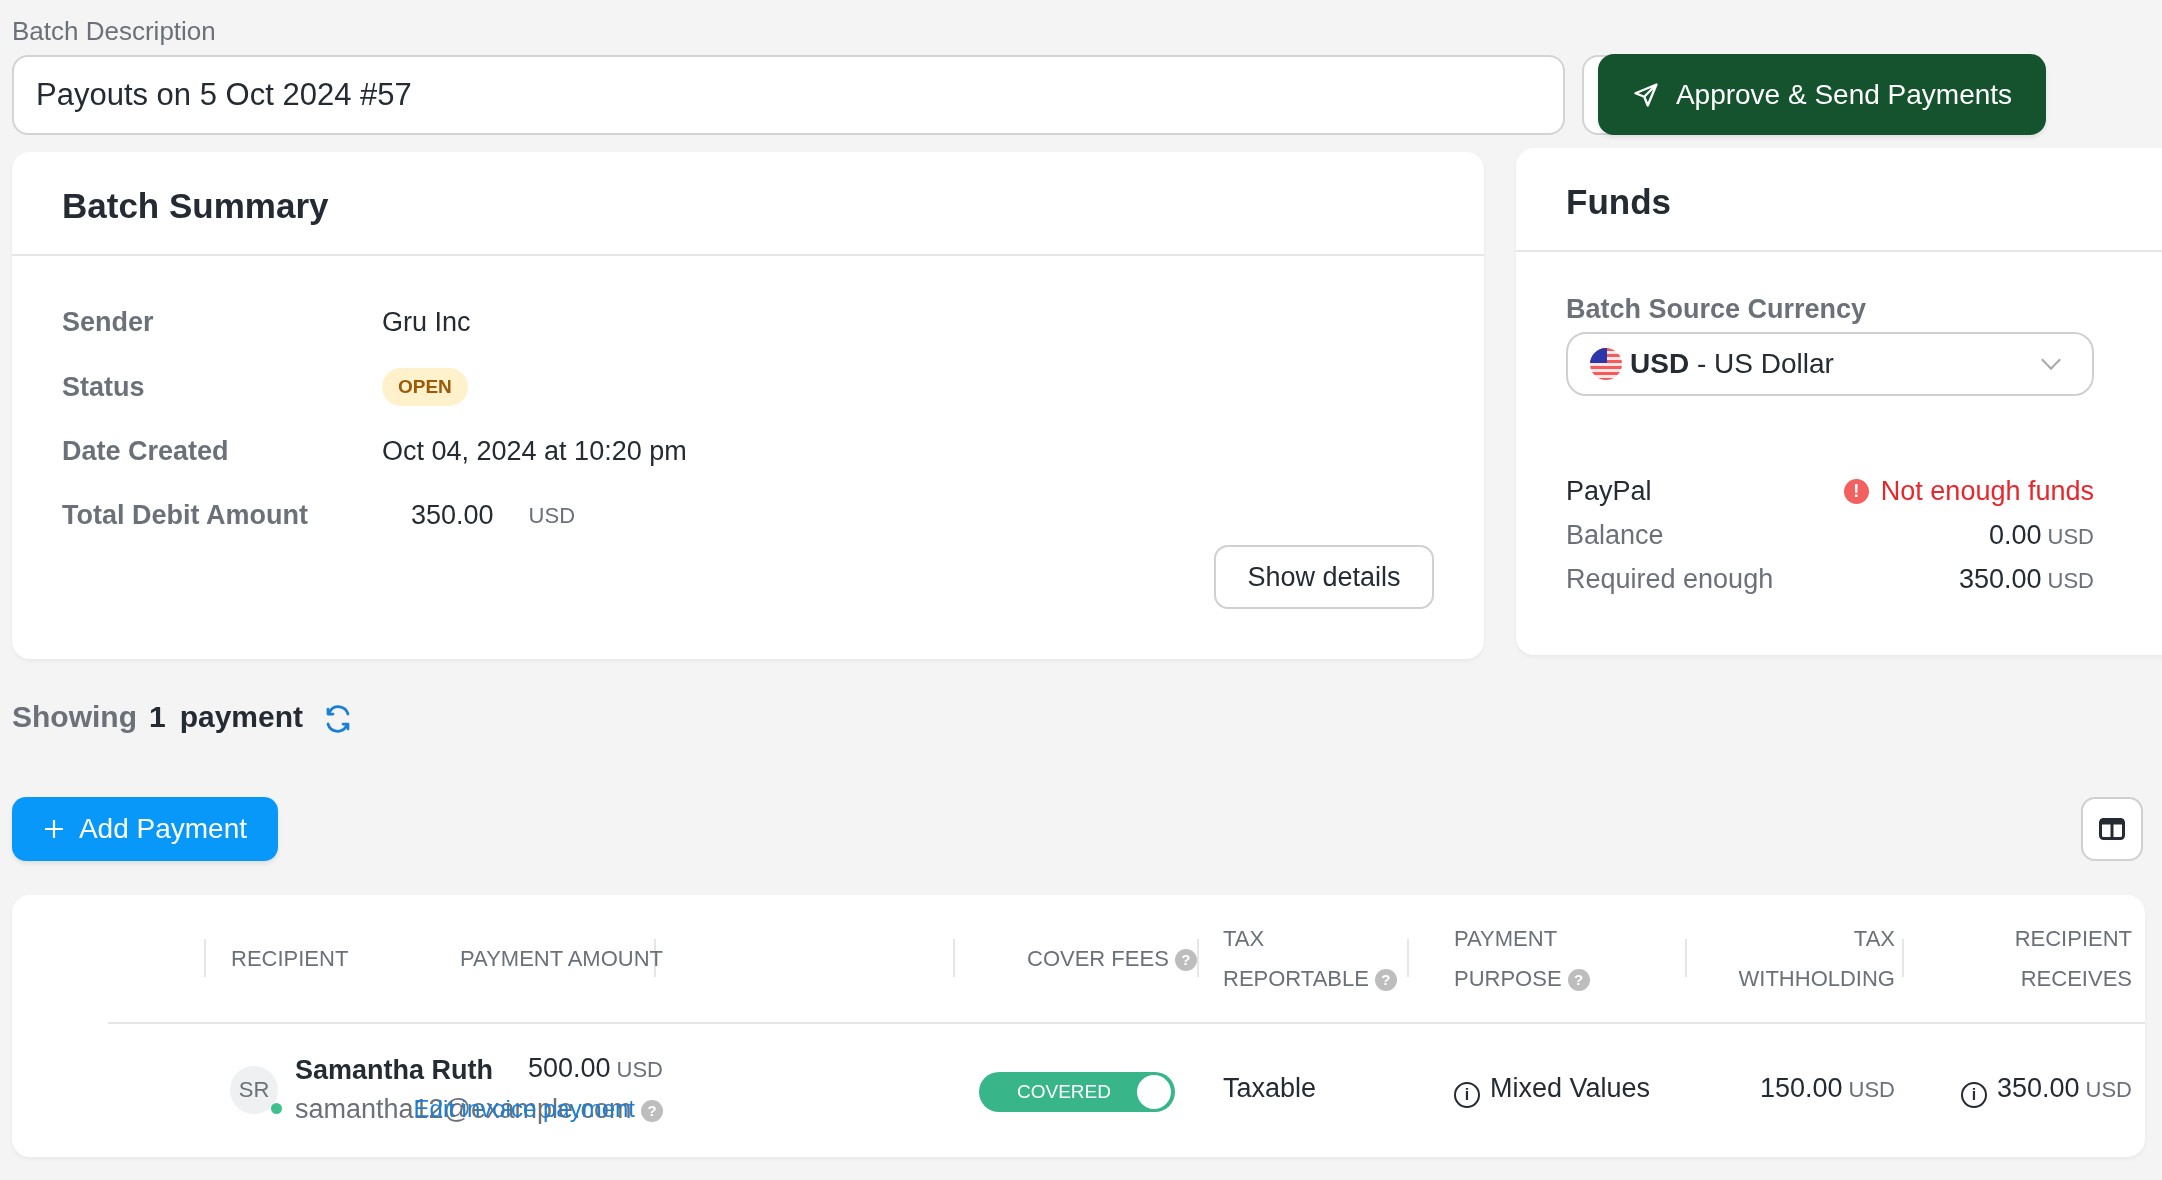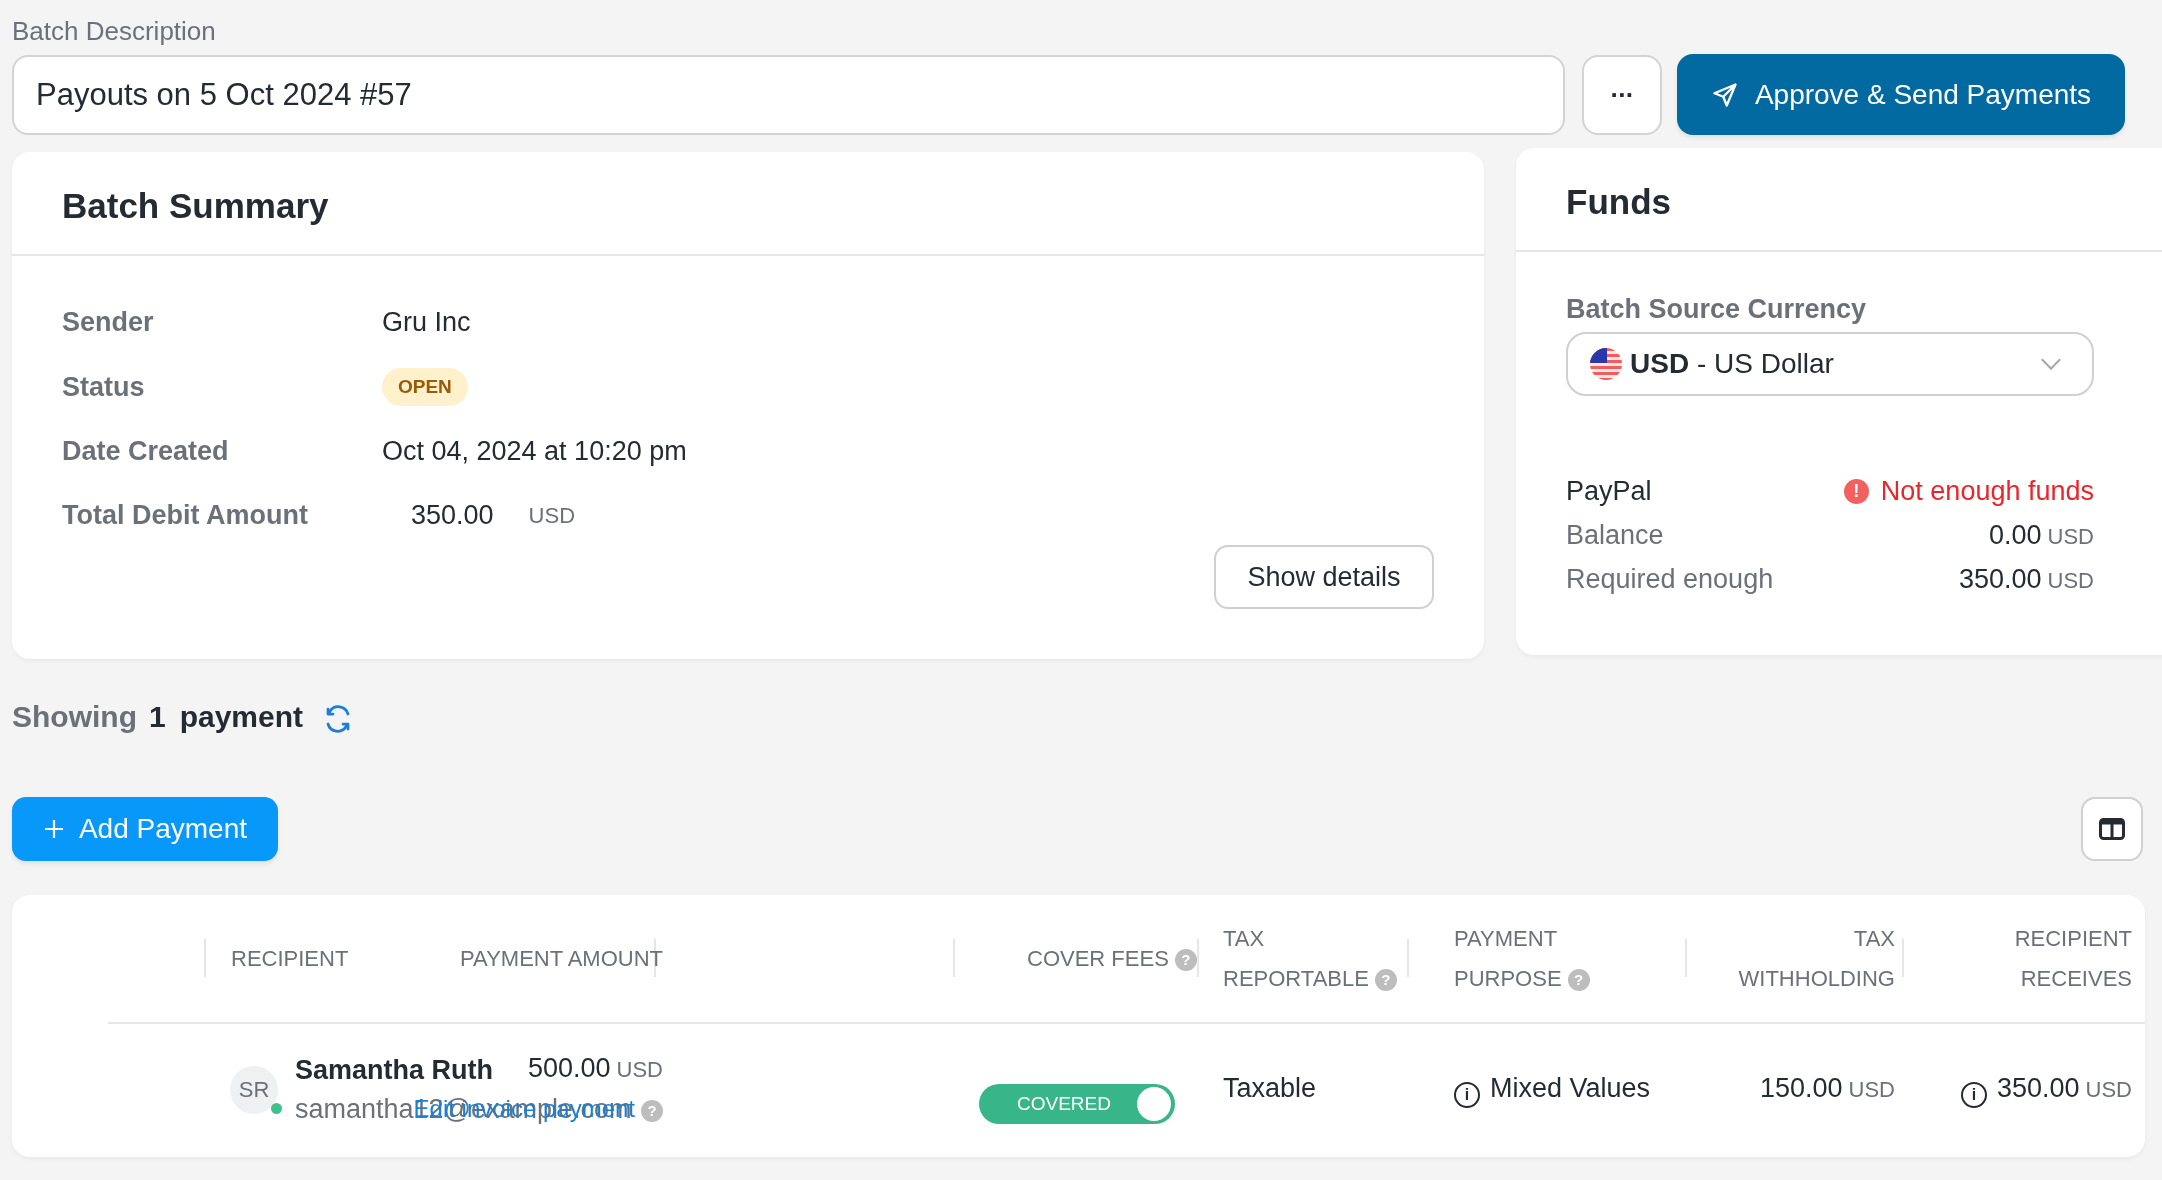--- a/index.html
+++ b/index.html
@@ -7,21 +7,21 @@
   body { font-family: "Liberation Sans", sans-serif; color: #252b33; position: relative; }
   .abs { position: absolute; }
 
   .batch-label { left: 12px; top: 16px; font-size: 26px; color: #6b7079; }
   .desc-input { left: 12px; top: 55px; width: 1553px; height: 80px; background: #fff; border: 2px solid #d3d3d3;
     border-radius: 16px; font-size: 31px; padding: 12px 22px; color: #252b33; font-family: "Liberation Sans", sans-serif;
     outline: none; }
   .more-btn { left: 1582px; top: 55px; width: 80px; height: 80px; background: #fff; border: 2px solid #d3d3d3;
     border-radius: 16px; display: flex; align-items: center; justify-content: center; font-size: 26px; font-weight: bold;
     color: #252b33; letter-spacing: -1px; cursor: pointer; }
-  .approve-btn { left: 1677px; top: 54px; width: 448px; height: 81px; background: #0369a1; border-radius: 16px;
+  .approve-btn { left: 1598px; top: 54px; width: 448px; height: 81px; background: #14532d; border-radius: 16px;
     color: #fff; display: flex; align-items: center; justify-content: center; gap: 16px; font-size: 28px; cursor: pointer;
     box-shadow: 0 3px 4px rgba(0,0,0,0.08); }
 
   .card { background: #fff; border-radius: 18px; box-shadow: 0 2px 4px rgba(0,0,0,0.05); }
   .summary-card { left: 12px; top: 152px; width: 1472px; height: 507px; }
   .funds-card { left: 1516px; top: 148px; width: 745px; height: 507px; }
   .card-title { position: absolute; left: 50px; top: 34px; font-size: 35px; font-weight: bold; color: #252b33; }
   .funds-card .card-title { left: 50px; }
   .card-divider { position: absolute; left: 0; right: 0; top: 102px; height: 2px; background: #e6e6e6; }
 
@@ -73,21 +73,21 @@
   .table-divider { position: absolute; left: 96px; right: 0; top: 127px; height: 2px; background: #e6e6e6; }
 
   .td { position: absolute; font-size: 27px; color: #252b33; }
   .avatar { position: absolute; left: 218px; top: 171px; width: 48px; height: 48px; border-radius: 50%; background: #eef0f2;
     color: #6b7079; font-size: 22px; display: flex; align-items: center; justify-content: center; }
   .online-dot { position: absolute; right: -4px; bottom: 0; width: 11px; height: 11px; border-radius: 50%; background: #3fc08f; }
   .rname { left: 283px; top: 160px; font-weight: bold; }
   .remail { left: 283px; top: 199px; color: #6b7079; }
   .amount { right: 1482px; top: 158px; }
   .edit-link { right: 1482px; top: 200px; color: #1a7fd6; font-size: 24px; cursor: pointer; }
-  .toggle { position: absolute; left: 967px; top: 189px; width: 196px; height: 40px; border-radius: 20px; background: #38b68a;
+  .toggle { position: absolute; left: 967px; top: 177px; width: 196px; height: 40px; border-radius: 20px; background: #38b68a;
     cursor: pointer; display: flex; align-items: center; padding-left: 38px; }
   .toggle-label { color: #fff; font-size: 19px; }
   .toggle-knob { position: absolute; right: 4px; top: 3px; width: 34px; height: 34px; border-radius: 50%; background: #fff; }
   .info-icon { display: inline-flex; width: 26px; height: 26px; border: 2px solid #252b33; border-radius: 50%;
     align-items: center; justify-content: center; font-size: 16px; font-weight: bold; margin-right: 10px; vertical-align: -3px; }
 </style>
 </head>
 <body>
 
 <div class="abs batch-label">Batch Description</div>

